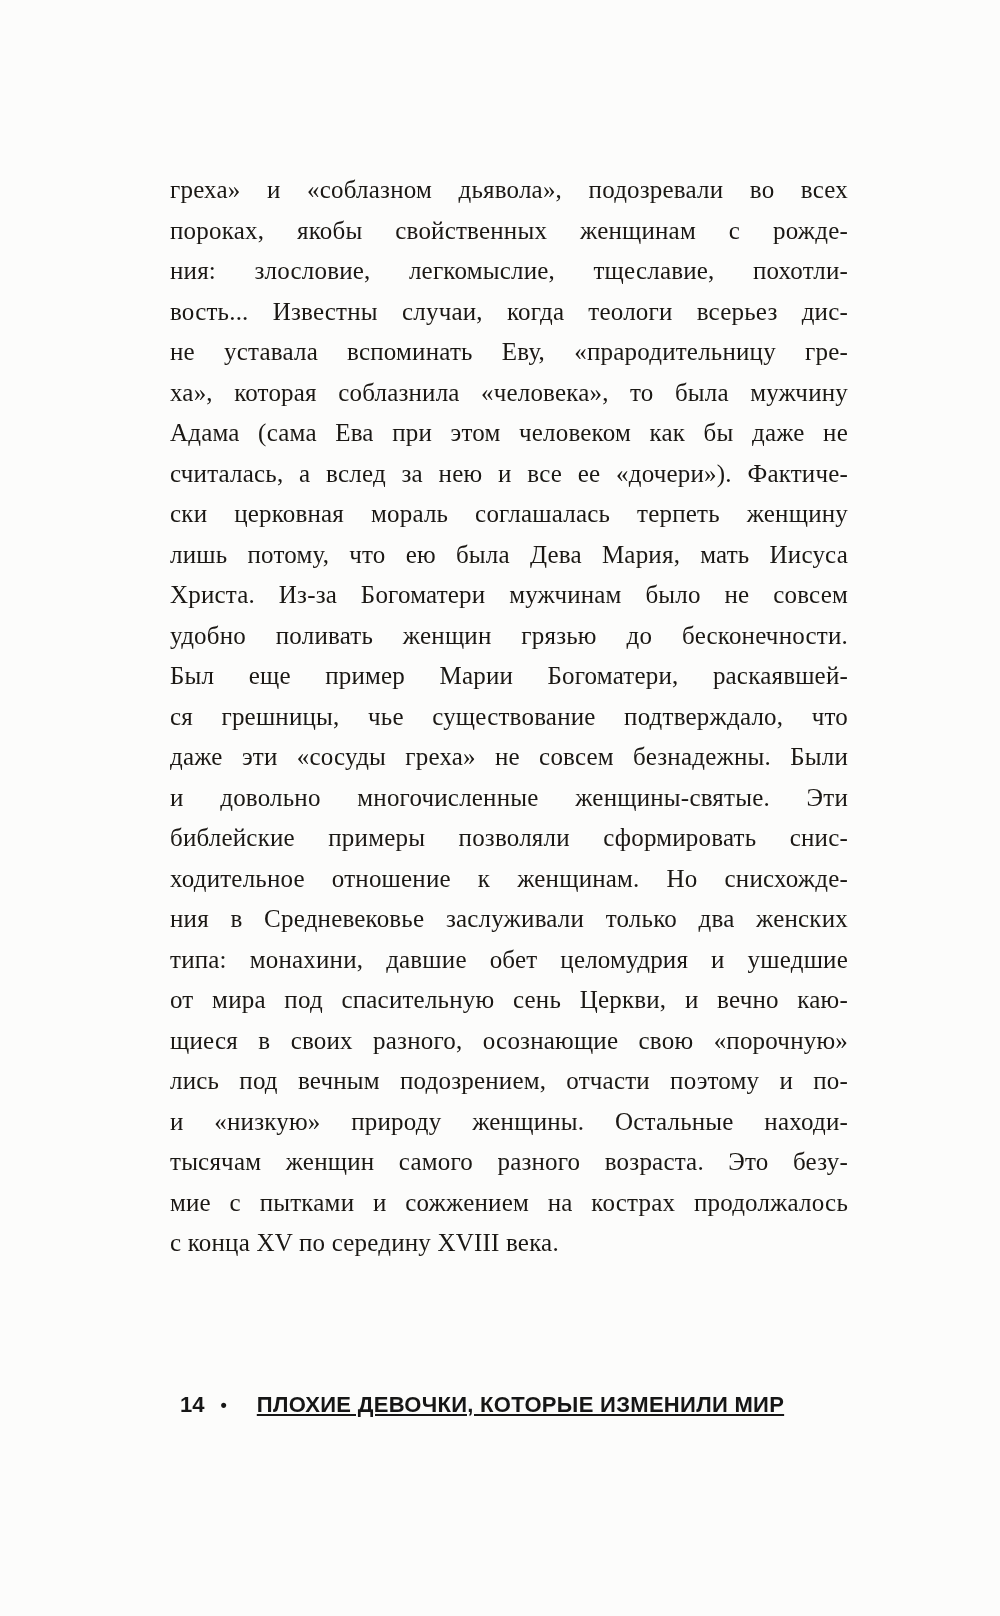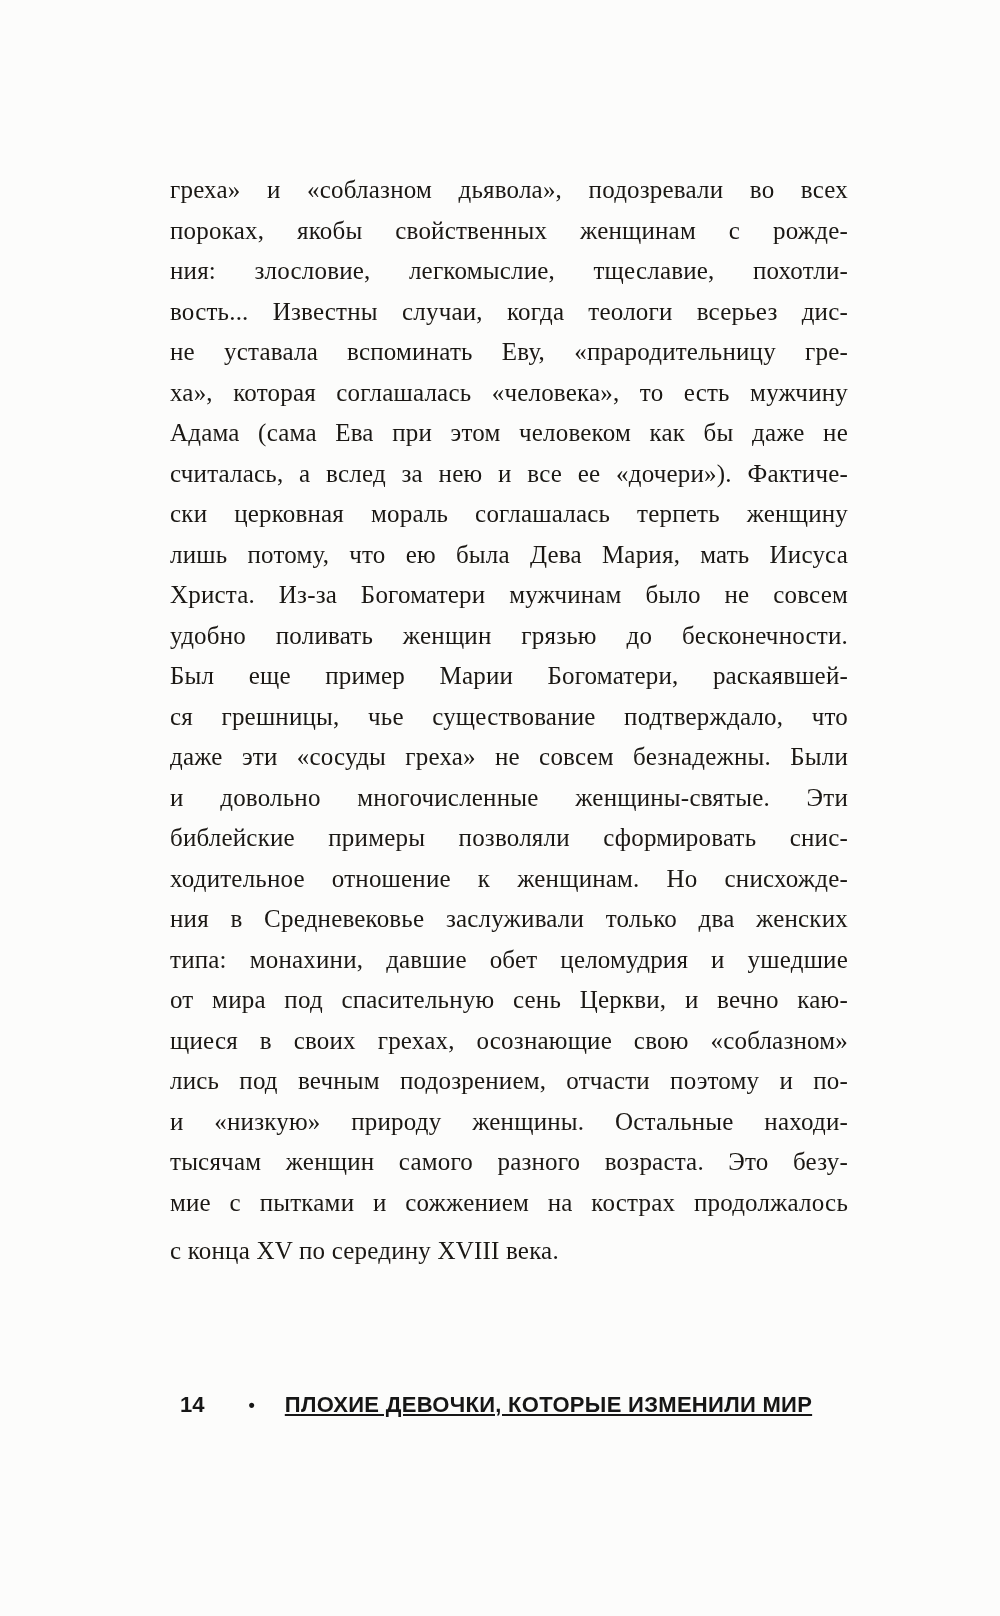--- a/index.html
+++ b/index.html
@@ -28,36 +28,35 @@
     line-height: 40.5px;
   }
   .text-line {
     white-space: nowrap;
     text-align: justify;
     text-align-last: justify;
     letter-spacing: 0.2px;
   }
   .text-line.last {
     text-align-last: left;
-    margin-top: 8px;
   }
   .footer {
     position: absolute;
     left: 180px;
     top: 1392px;
     width: 720px;
     font-family: "Liberation Sans", sans-serif;
     font-weight: bold;
     font-size: 22px;
     color: #161616;
     display: flex;
     align-items: center;
   }
   .footer .page-num {
-    margin-right: 44px;
+    margin-right: 16px;
   }
   .footer .bullet {
     margin-right: 30px;
     font-size: 18px;
     line-height: 22px;
   }
   .footer .running-title {
     letter-spacing: 0.3px;
     text-decoration: underline;
   }
@@ -66,37 +65,37 @@
 <body>
 
 <div class="page">
 
   <div class="text-block">
       <div class="text-line">греха» и «соблазном дьявола», подозревали во всех</div>
       <div class="text-line">пороках, якобы свойственных женщинам с рожде-</div>
       <div class="text-line">ния: злословие, легкомыслие, тщеславие, похотли-</div>
       <div class="text-line">вость... Известны случаи, когда теологи всерьез дис-</div>
       <div class="text-line">не уставала вспоминать Еву, «прародительницу гре-</div>
-      <div class="text-line">ха», которая соглашалась «человека», то есть мужчину</div>
+      <div class="text-line">ха», которая соблазнила «человека», то была мужчину</div>
       <div class="text-line">Адама (сама Ева при этом человеком как бы даже не</div>
       <div class="text-line">считалась, а вслед за нею и все ее «дочери»). Фактиче-</div>
       <div class="text-line">ски церковная мораль соглашалась терпеть женщину</div>
       <div class="text-line">лишь потому, что ею была Дева Мария, мать Иисуса</div>
       <div class="text-line">Христа. Из-за Богоматери мужчинам было не совсем</div>
       <div class="text-line">удобно поливать женщин грязью до бесконечности.</div>
       <div class="text-line">Был еще пример Марии Богоматери, раскаявшей-</div>
       <div class="text-line">ся грешницы, чье существование подтверждало, что</div>
       <div class="text-line">даже эти «сосуды греха» не совсем безнадежны. Были</div>
       <div class="text-line">и довольно многочисленные женщины-святые. Эти</div>
       <div class="text-line">библейские примеры позволяли сформировать снис-</div>
       <div class="text-line">ходительное отношение к женщинам. Но снисхожде-</div>
       <div class="text-line">ния в Средневековье заслуживали только два женских</div>
       <div class="text-line">типа: монахини, давшие обет целомудрия и ушедшие</div>
       <div class="text-line">от мира под спасительную сень Церкви, и вечно каю-</div>
-      <div class="text-line">щиеся в своих грехах, осознающие свою «соблазном»</div>
+      <div class="text-line">щиеся в своих разного, осознающие свою «порочную»</div>
       <div class="text-line">лись под вечным подозрением, отчасти поэтому и по-</div>
       <div class="text-line">и «низкую» природу женщины. Остальные находи-</div>
       <div class="text-line">тысячам женщин самого разного возраста. Это безу-</div>
       <div class="text-line">мие с пытками и сожжением на кострах продолжалось</div>
       <div class="text-line last">с конца XV по середину XVIII века.</div>
     </div>
 
   <div class="footer">
     <span class="page-num">14</span>
     <span class="bullet">•</span>

